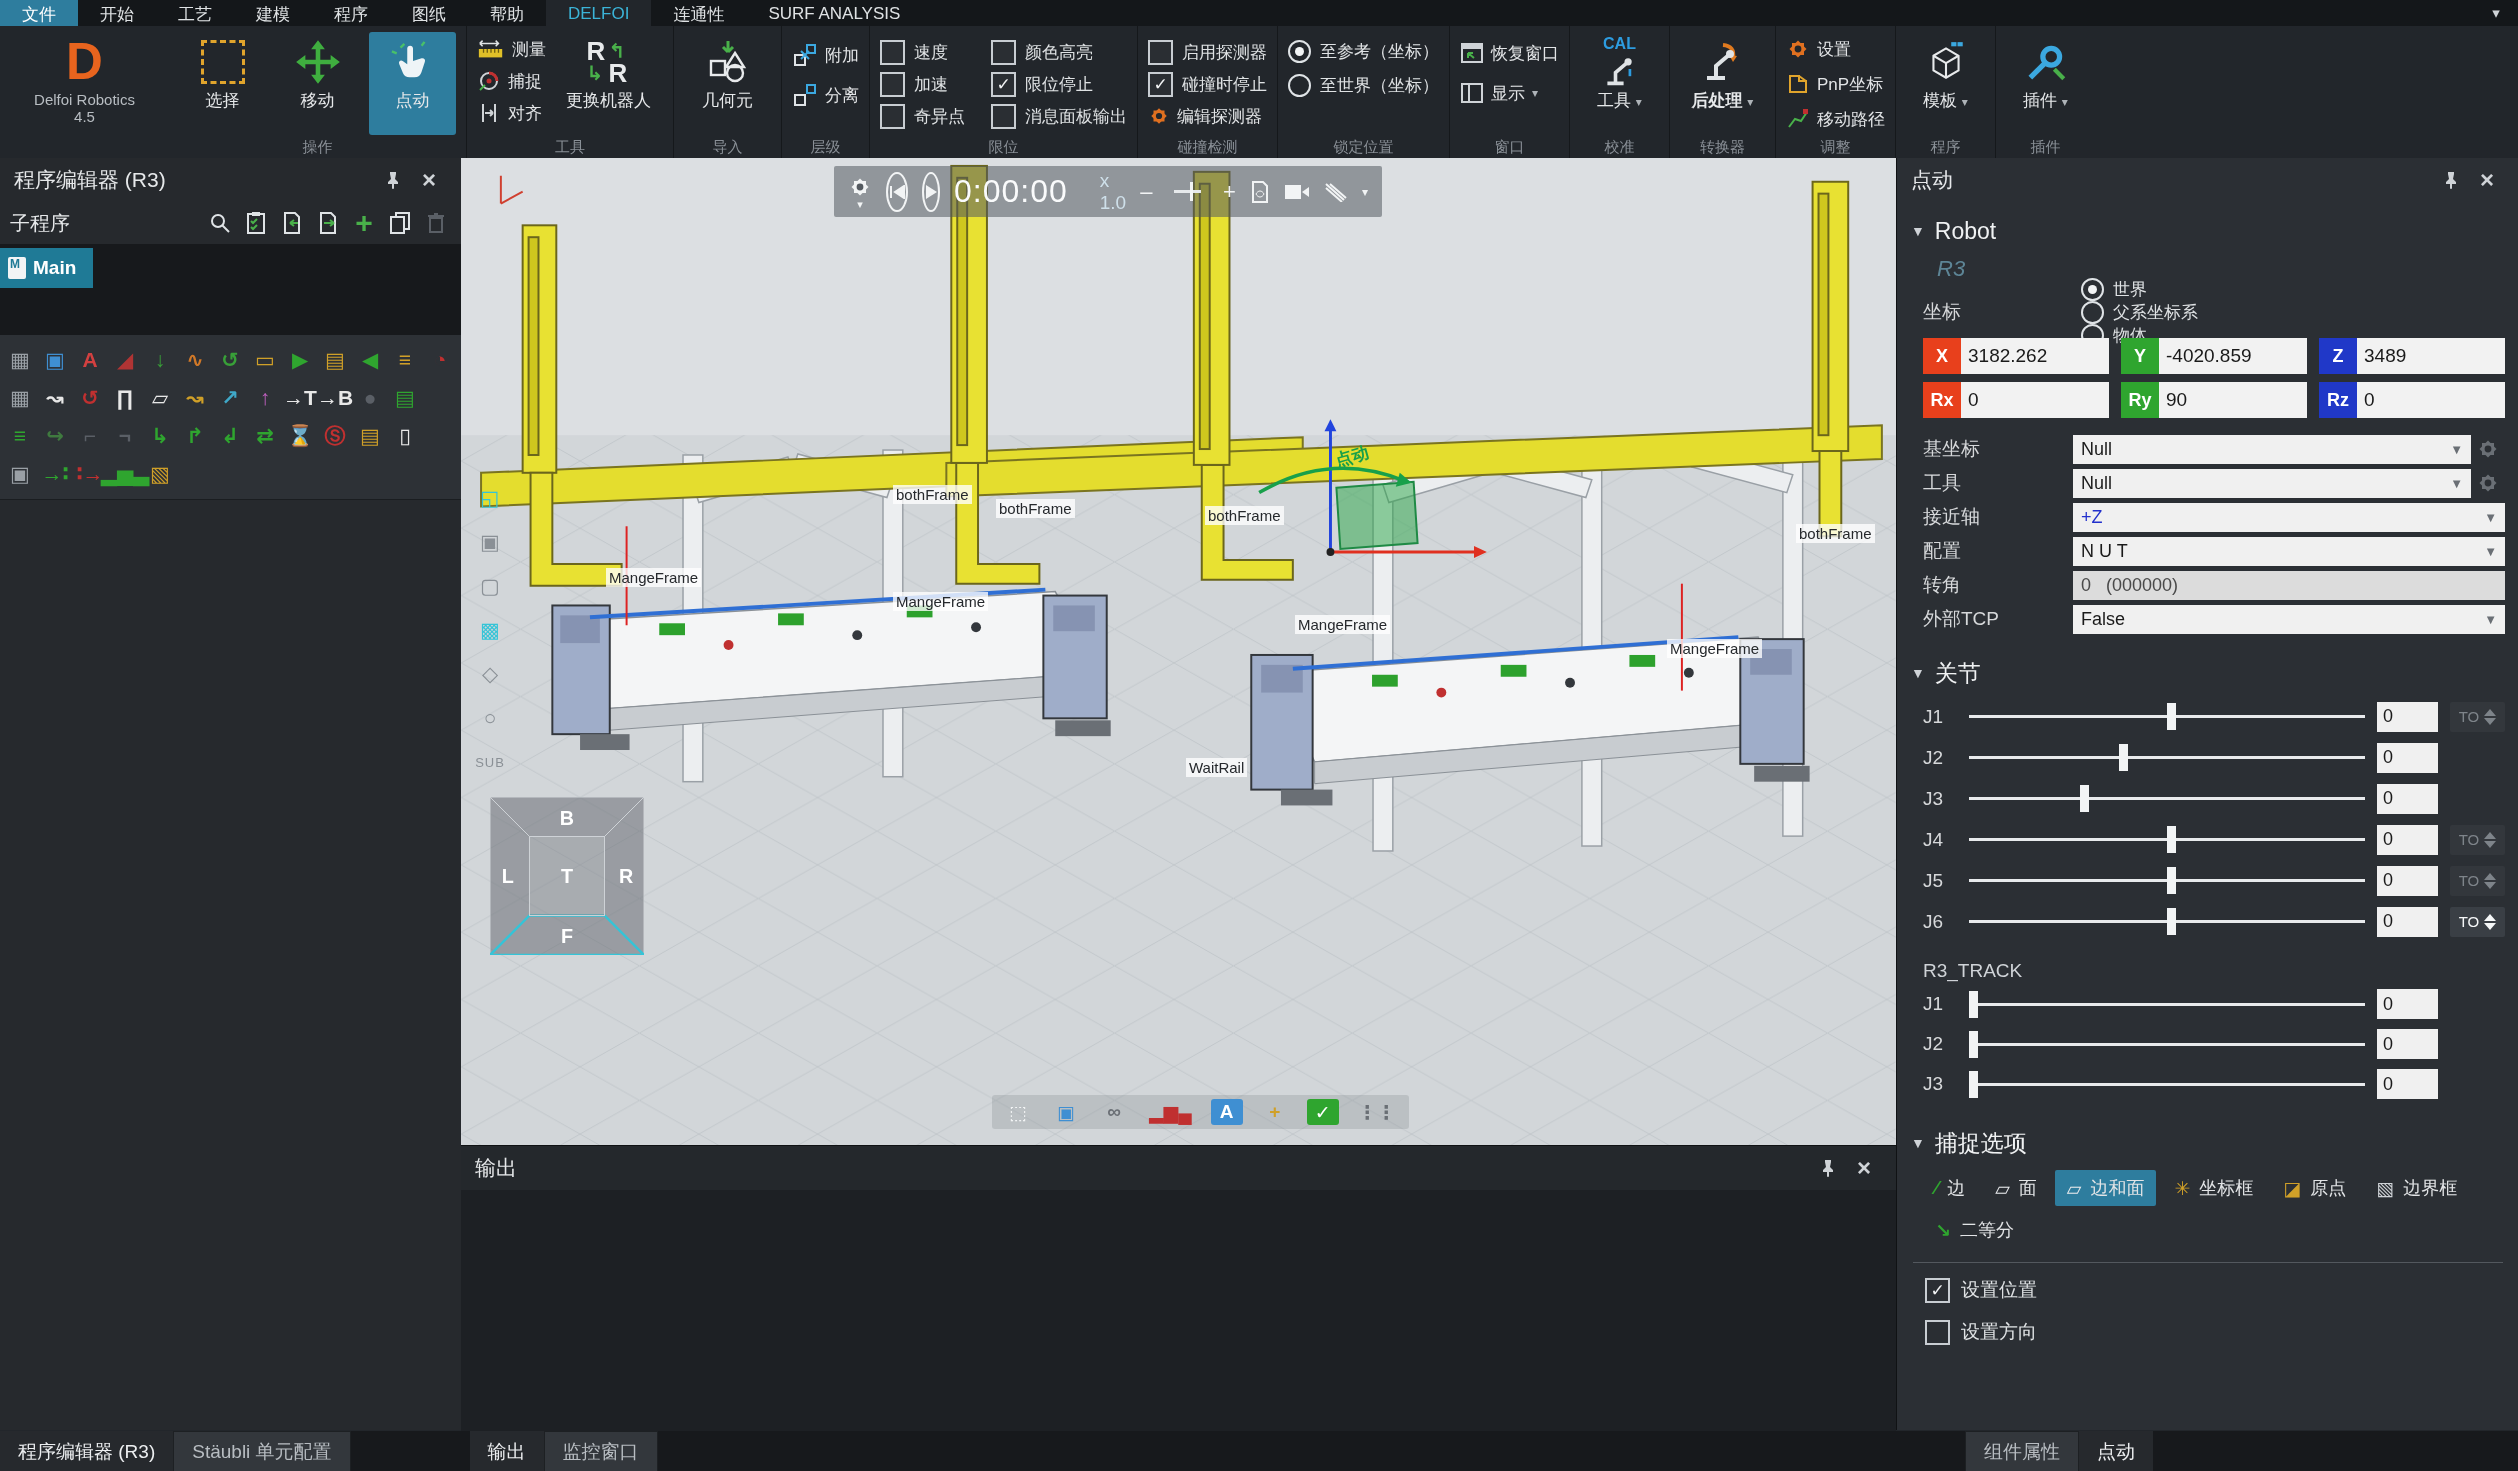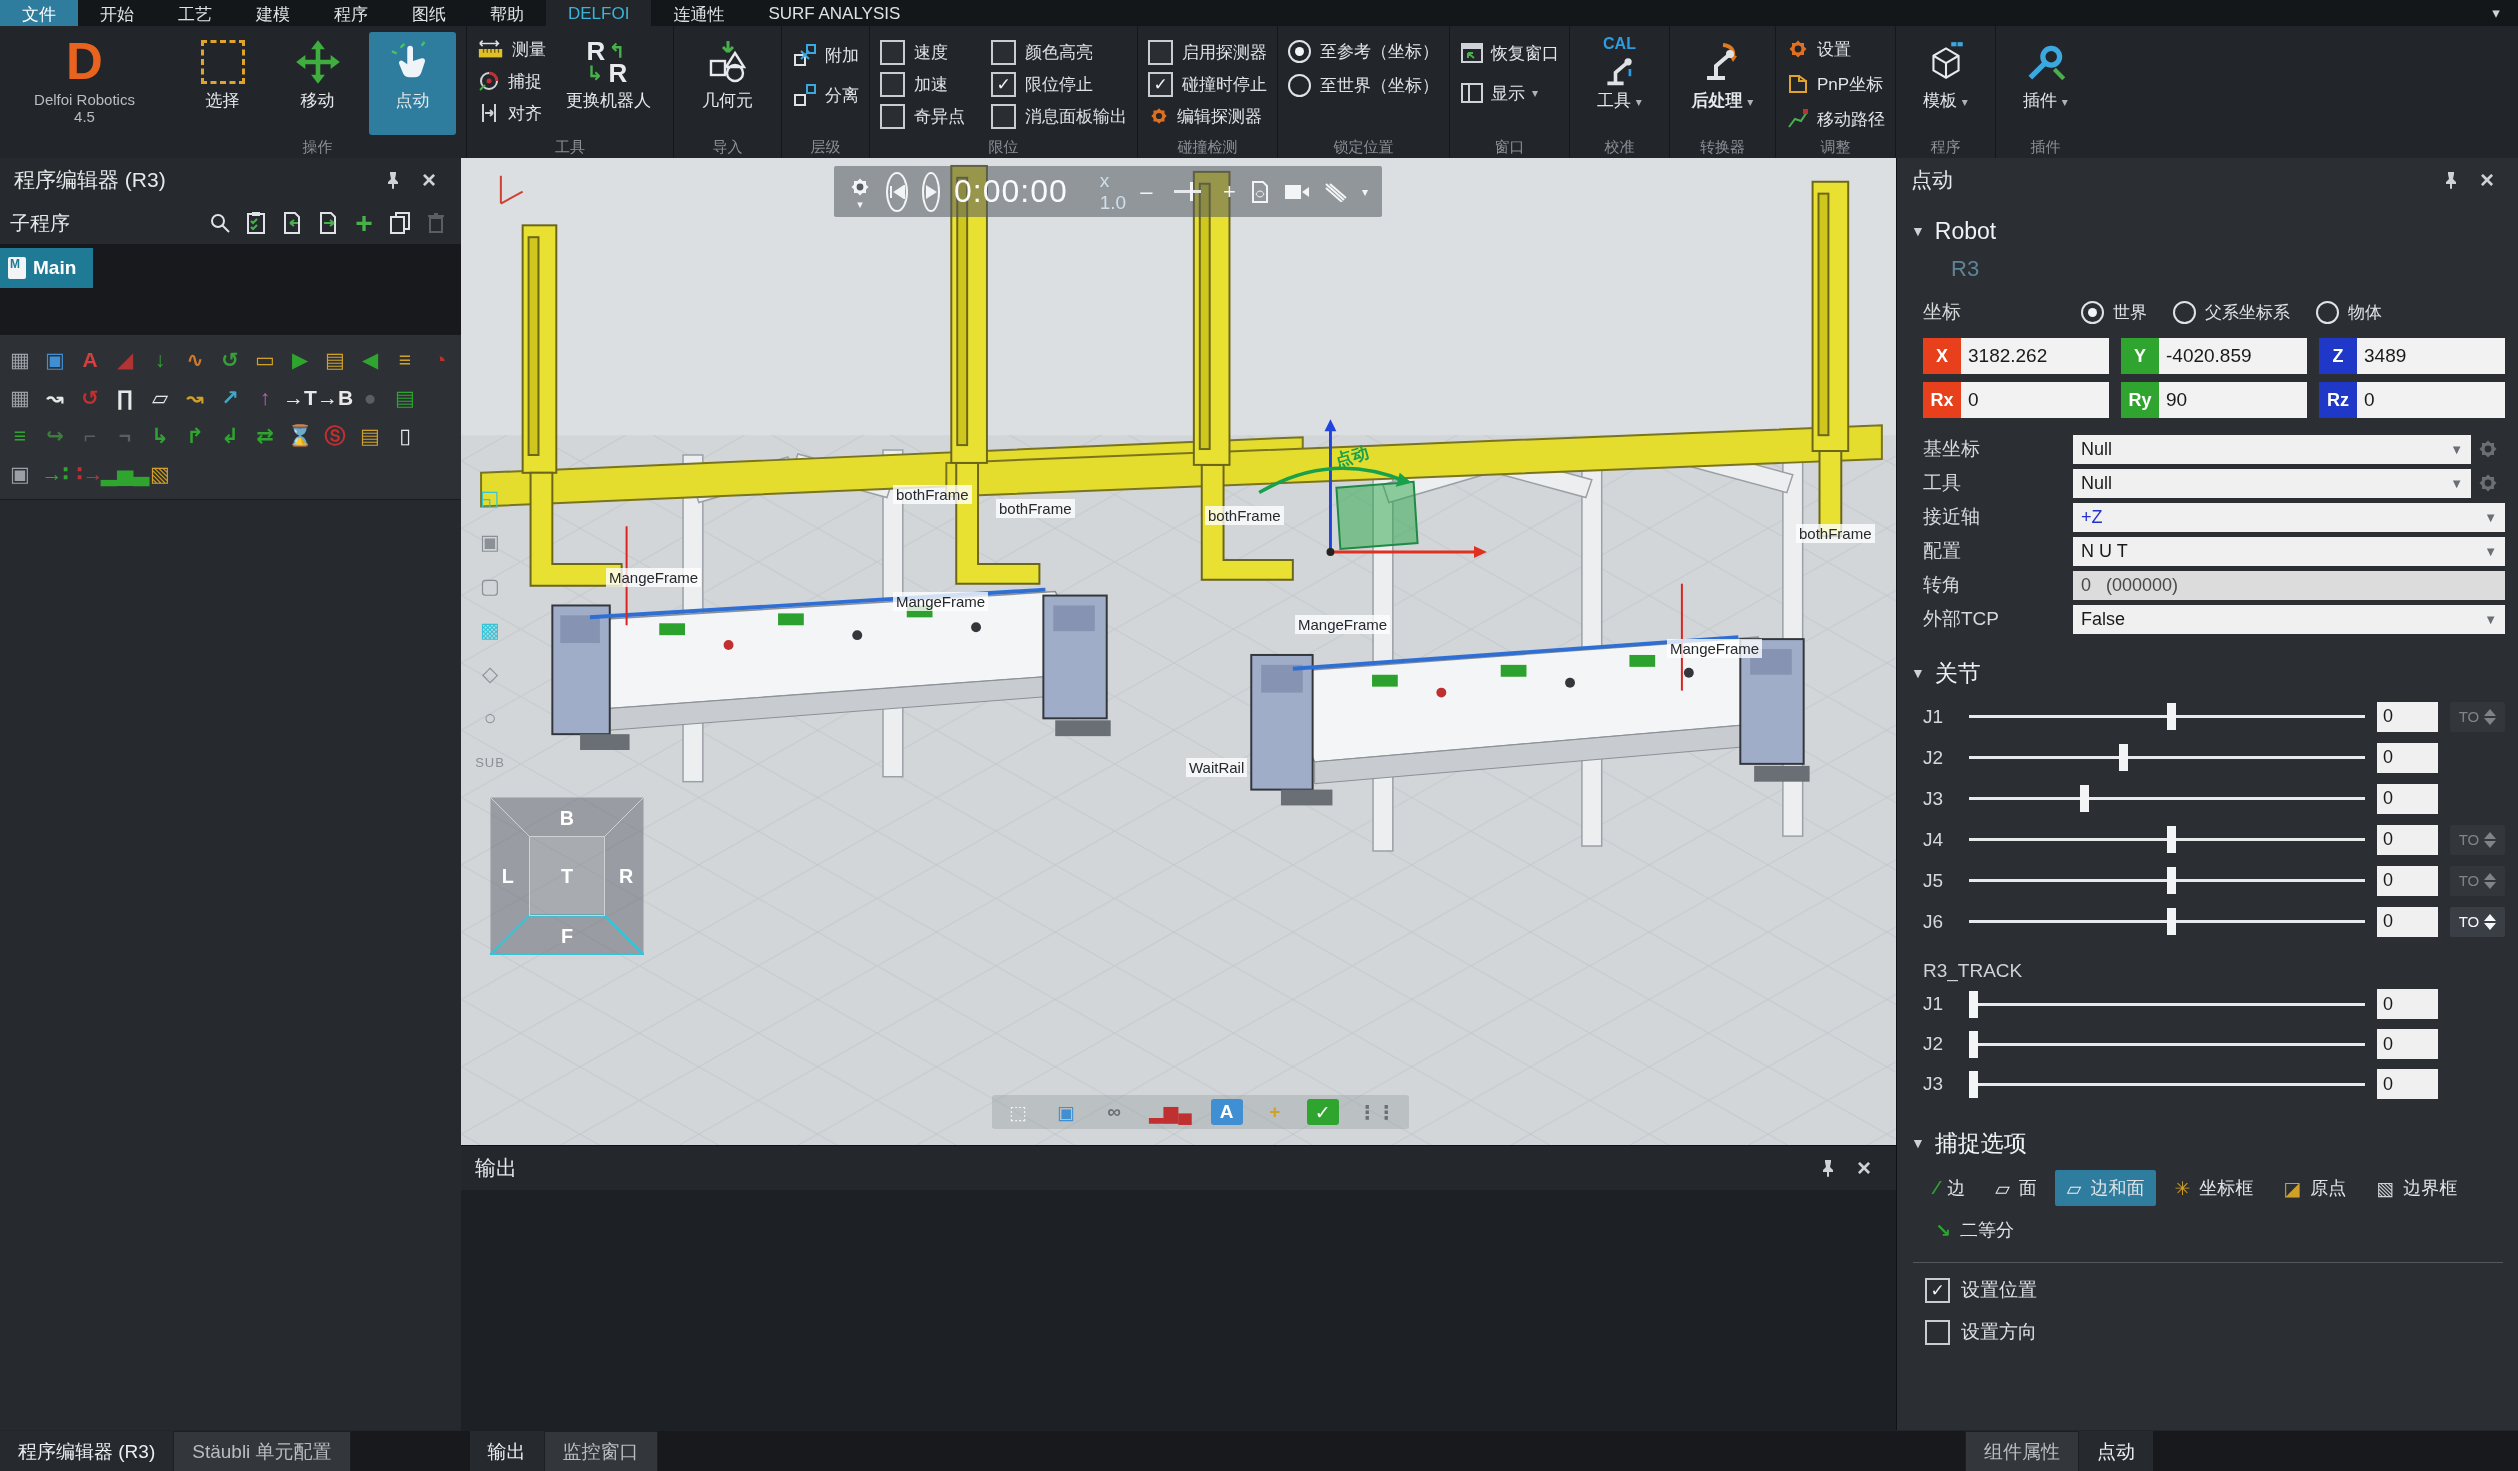--- a/index.html
+++ b/index.html
@@ -91,21 +91,21 @@
   
   .output{position:absolute;left:461px;top:1145px;width:1435px;height:285px;background:#1d2024;border-top:1px solid #101214;}
   .output .panel-title{background:#24282c;}
   .out-msg{padding:18px 14px;font-size:20px;color:#5fa821;}
   
   .rightpanel{position:absolute;left:1896px;top:158px;width:623px;height:1272px;background:#2b2f34;
               border-left:1px solid #101214;padding:0;box-sizing:border-box;}
   .rp-inner{padding:0 14px 0 14px;}
   .sec-head{display:flex;align-items:center;gap:10px;font-size:23px;color:#f0f2f3;height:46px;margin-top:6px;}
   .sec-head .tri{font-size:14px;color:#cfd3d7;}
-  .r3name{font-size:22px;color:#5d8596;margin:2px 0 10px 40px;}
+  .r3name{font-size:22px;color:#5d8596;margin:2px 0 10px 26px;font-style:italic;}
   .coordrow{display:flex;align-items:center;height:40px;margin-left:12px;font-size:19px;color:#d6d8da;}
   .coordrow .clabel{width:158px;}
   .coordrow .radiorow{margin-right:26px;height:auto;}
   .xyzgrid{display:grid;grid-template-columns:1fr 1fr 1fr;gap:8px 12px;margin:6px 0 14px 12px;}
   .fieldrow{display:flex;height:36px;}
   .axchip{min-width:30px;padding:0 4px;display:flex;align-items:center;justify-content:center;
           color:#fff;font-size:18px;font-weight:bold;}
   .fval{flex:1;background:#f2f2f2;color:#1a1a1a;font-size:19px;display:flex;align-items:center;
         padding-left:7px;white-space:pre;}
   .proprow{display:flex;align-items:center;height:34px;margin-left:12px;font-size:19px;color:#d6d8da;}
@@ -853,21 +853,21 @@
     </div>
     <div class="rp-inner">
       <div class="sec-head">
         <span class="tri">▼</span>
         <span>Robot</span>
       </div>
       <div class="r3name">R3</div>
 
       <div class="coordrow">
         <span class="clabel">坐标</span>
-        <span style="display:flex;">
+        <span style="display:flex;flex-direction:column;">
           <span class="radiorow on" style="margin-right:26px;">
               <span class="rdot">
                 <i></i>
               </span>
               <span>世界</span>
             </span>
             <span class="radiorow off" style="margin-right:26px;">
               <span class="rdot"></span>
               <span>父系坐标系</span>
             </span>

